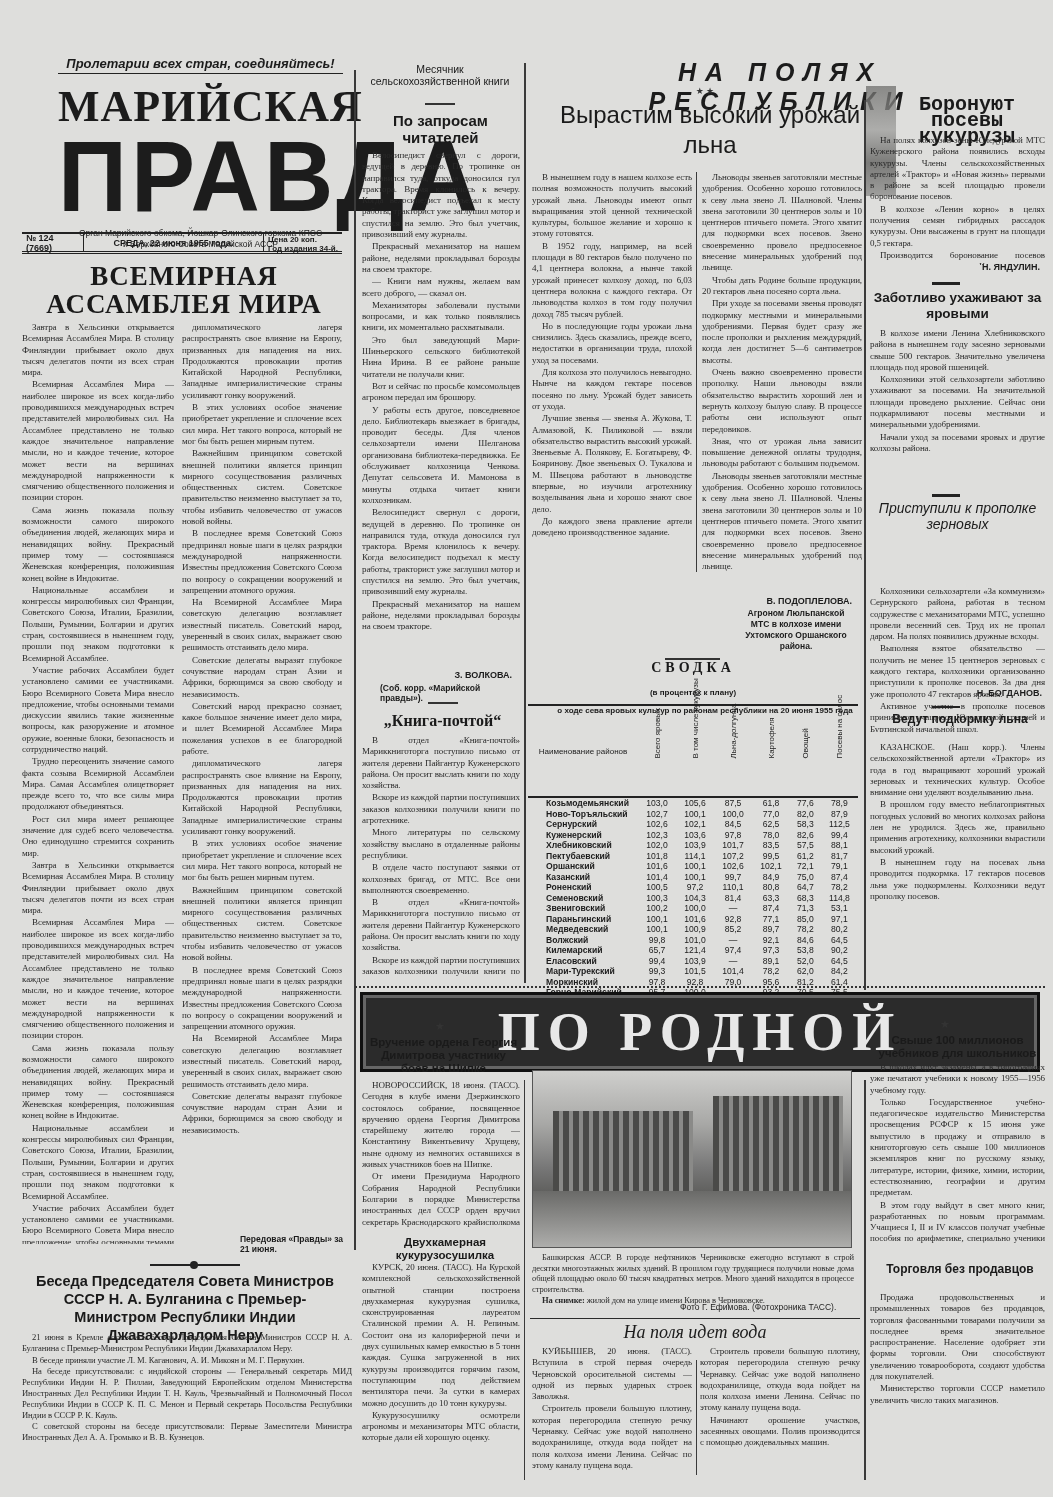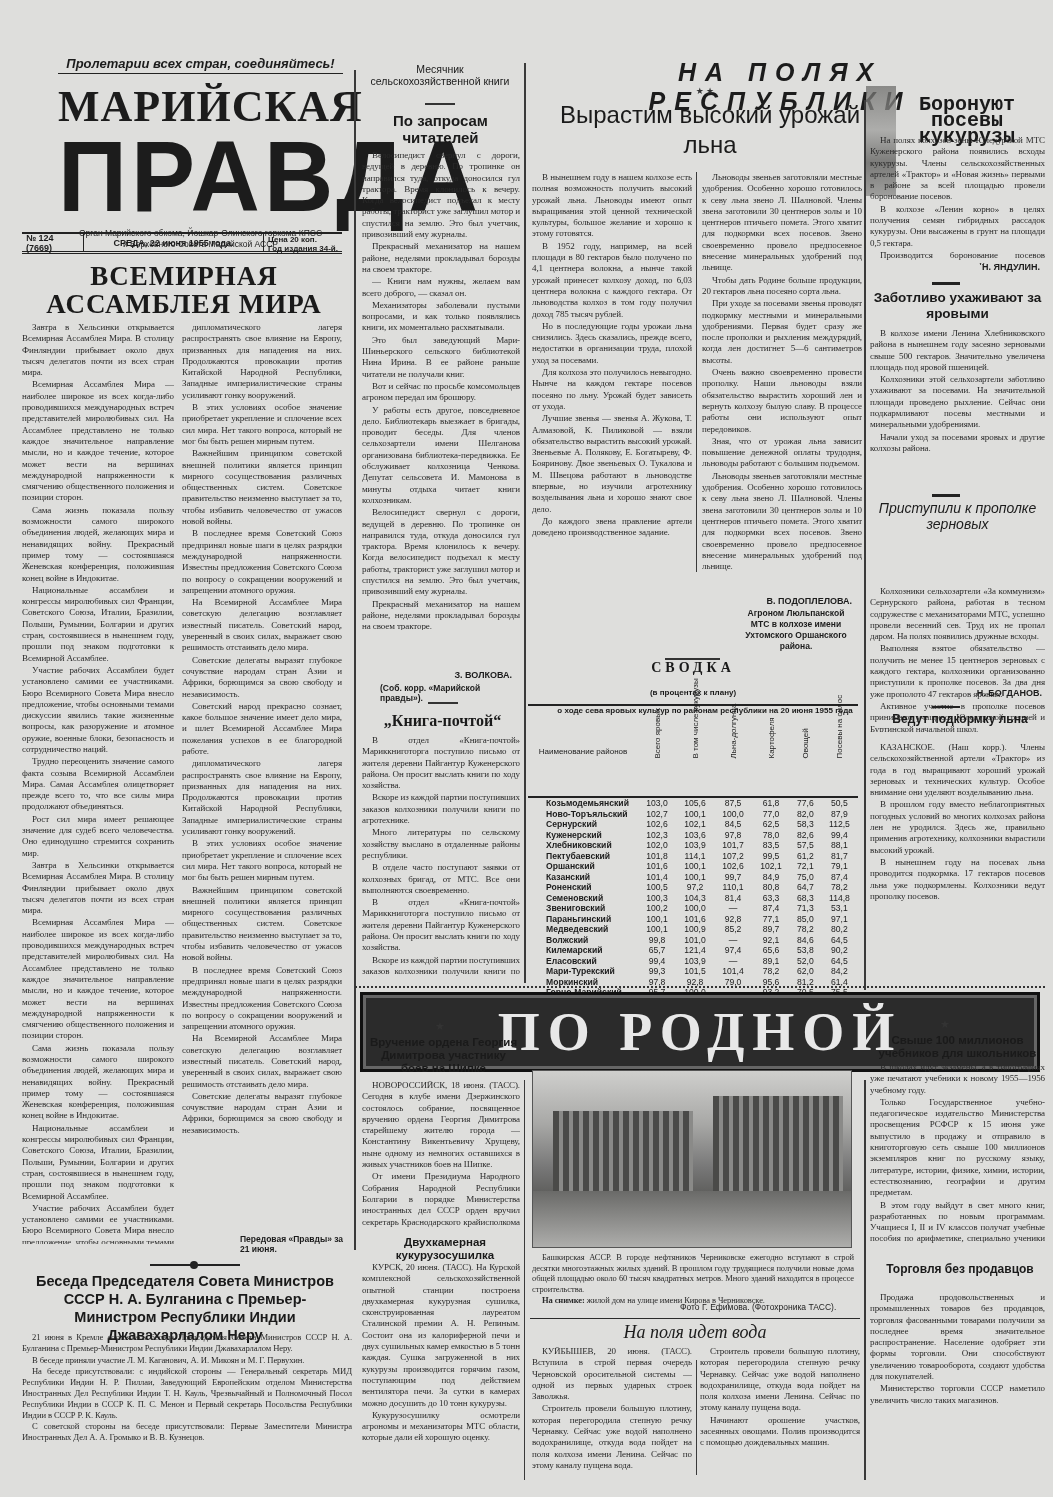--- a/index.html
+++ b/index.html
@@ -171,21 +171,21 @@
         </tr>
       </thead>
       <tbody id="svodka-body">
           <tr>
             <td class="name">Козьмодемьянский</td>
             <td>103,0</td>
             <td>105,6</td>
             <td>87,5</td>
             <td>61,8</td>
             <td>77,6</td>
-            <td>50,5</td>
+            <td>78,9</td>
           </tr>
           <tr>
             <td class="name">Ново-Торъяльский</td>
             <td>102,7</td>
             <td>100,1</td>
             <td>100,0</td>
             <td>77,0</td>
             <td>82,0</td>
             <td>87,9</td>
           </tr>
@@ -295,21 +295,21 @@
             <td>—</td>
             <td>92,1</td>
             <td>84,6</td>
             <td>64,5</td>
           </tr>
           <tr>
             <td class="name">Килемарский</td>
             <td>65,7</td>
             <td>121,4</td>
             <td>97,4</td>
-            <td>65,6</td>
+            <td>97,3</td>
             <td>53,8</td>
             <td>90,2</td>
           </tr>
           <tr>
             <td class="name">Еласовский</td>
             <td>99,4</td>
             <td>103,9</td>
             <td>—</td>
             <td>89,1</td>
             <td>52,0</td>

